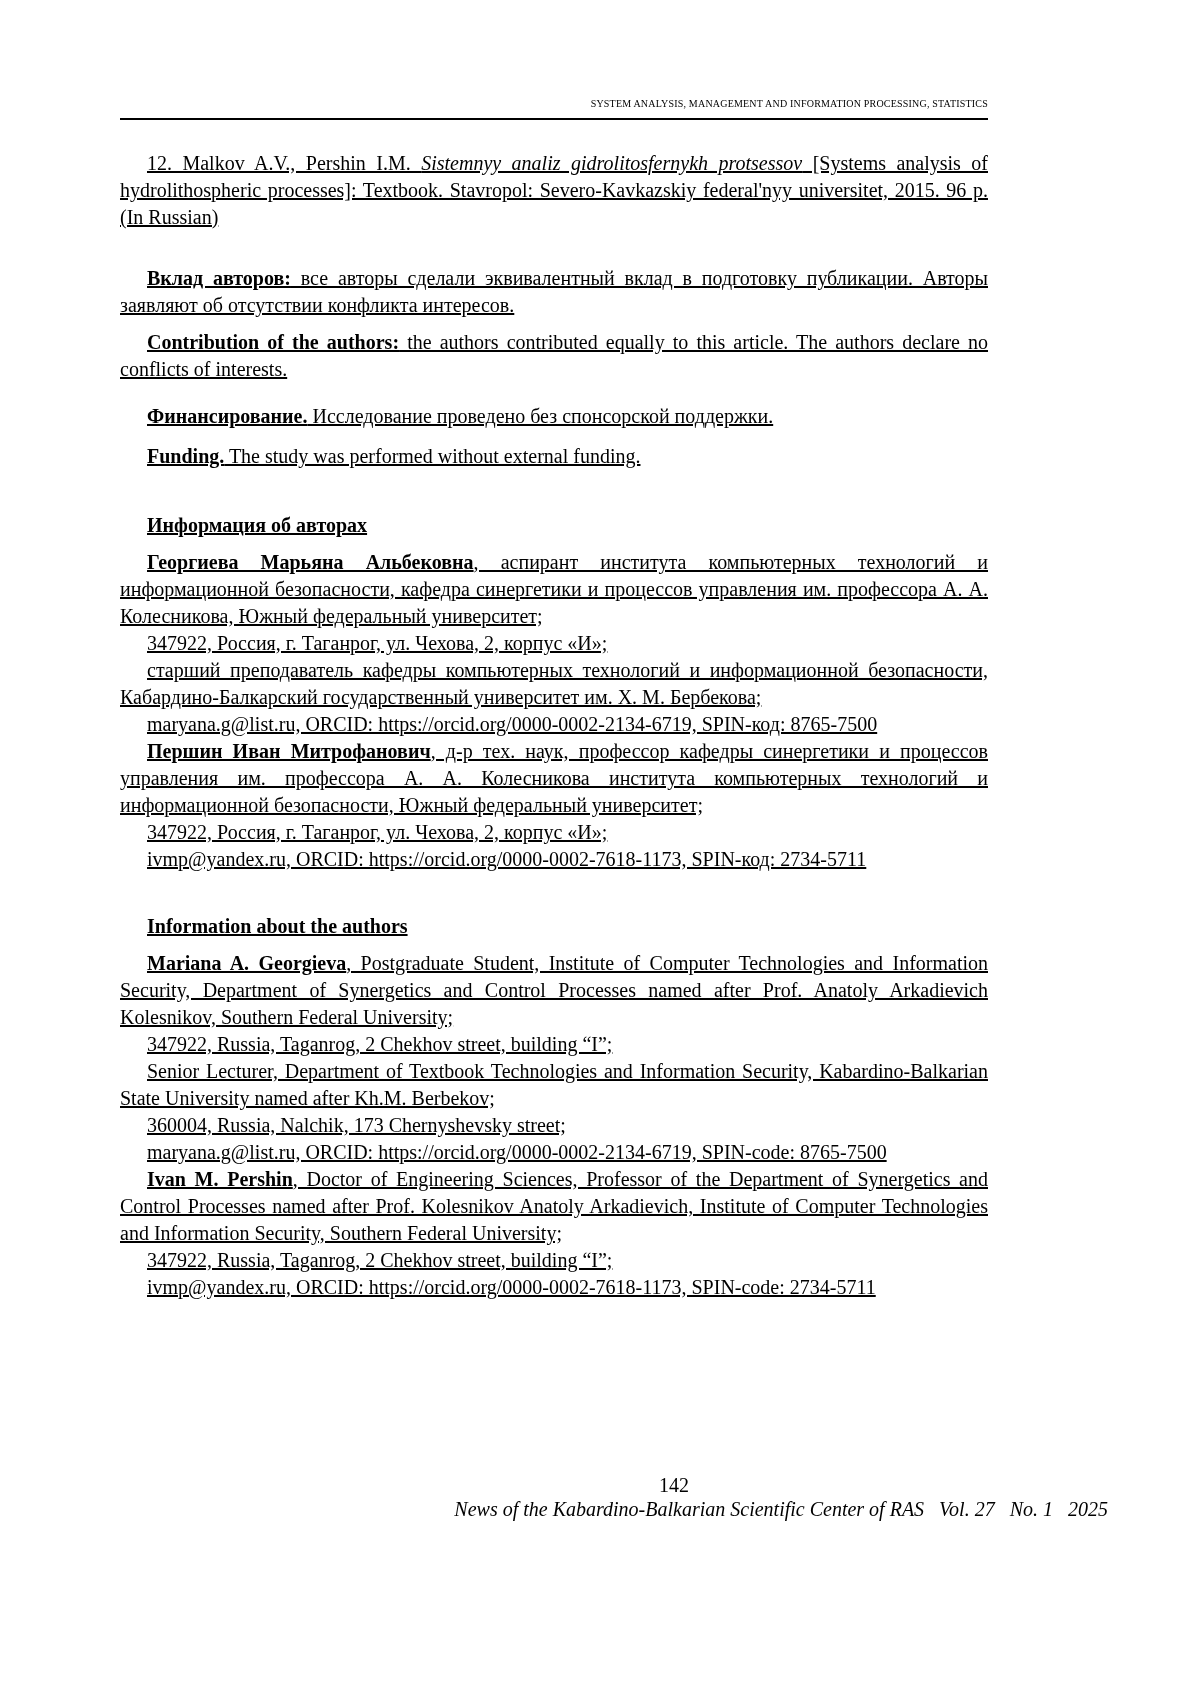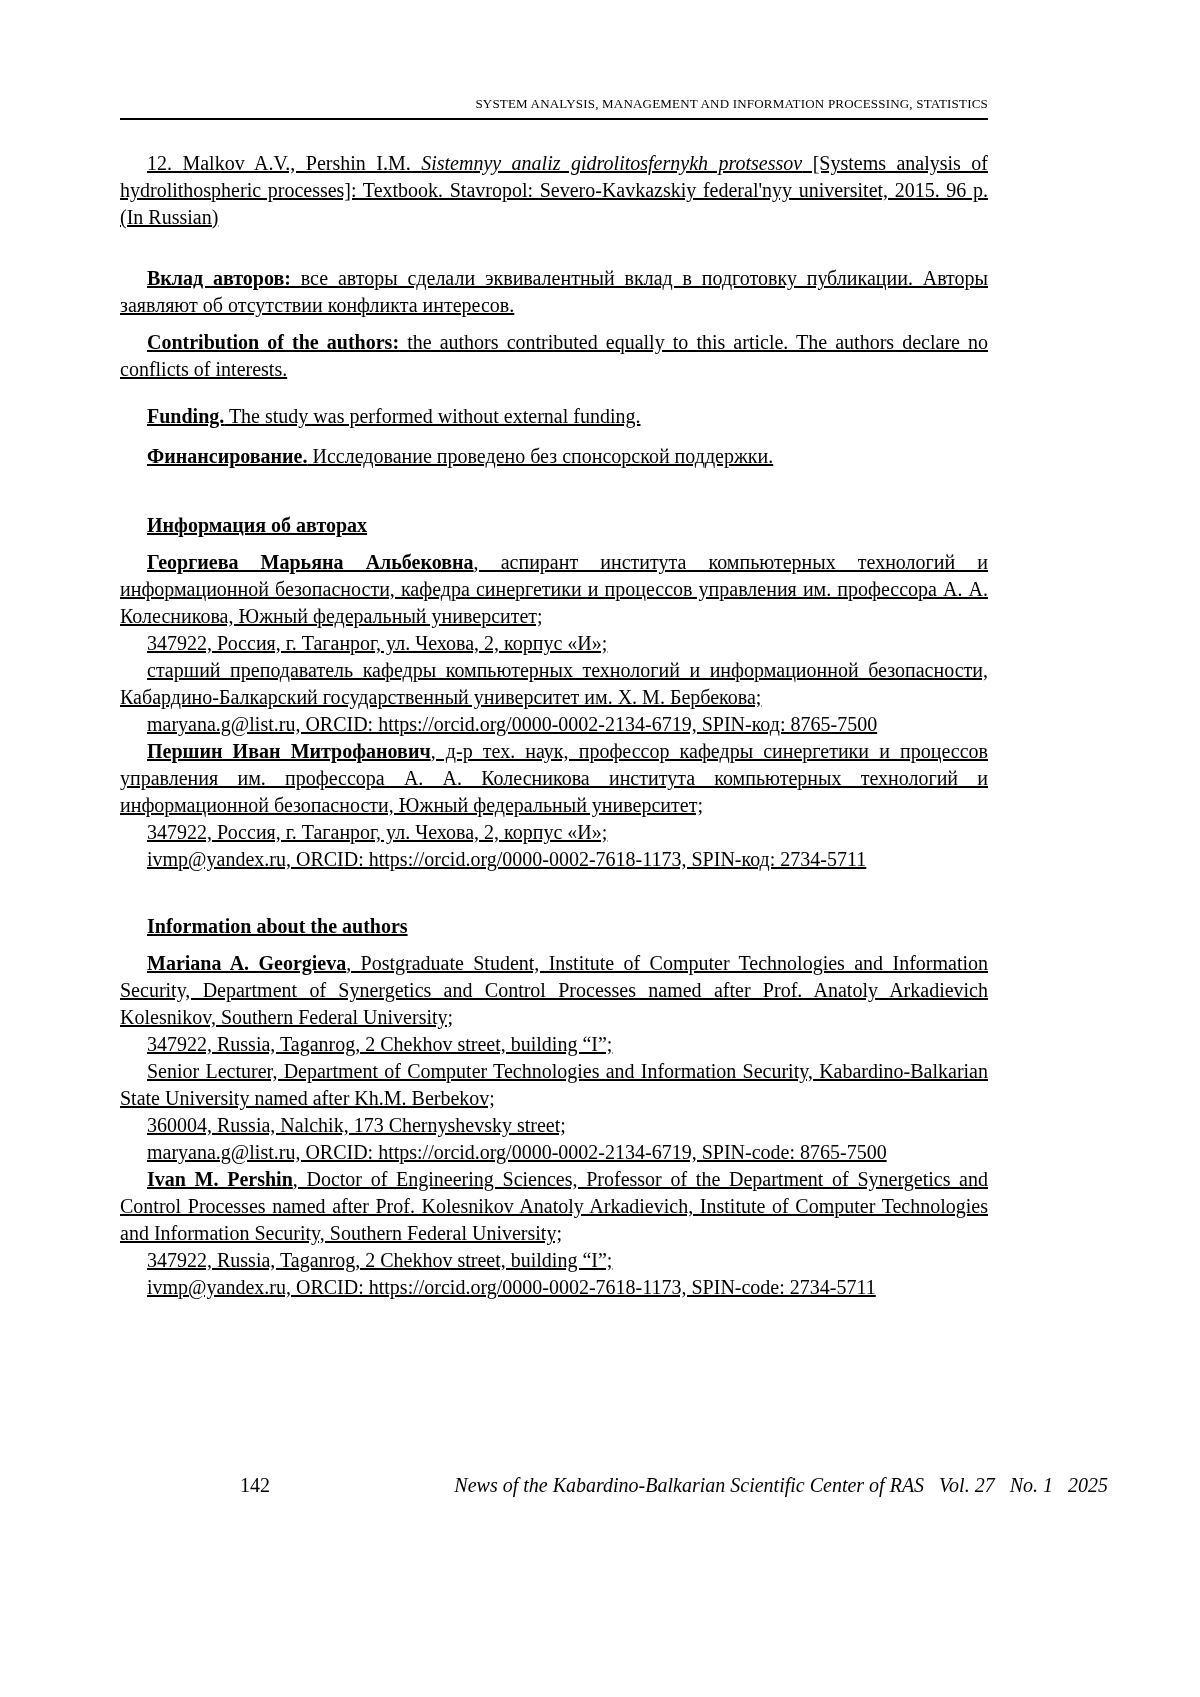--- a/index.html
+++ b/index.html
@@ -15,21 +15,21 @@
   }
   .page {
     position: absolute;
     left: 120px;
     top: 0;
     width: 868px;
   }
   .running-header {
     margin-top: 95px;
     text-align: right;
-    font-size: 13px;
+    font-size: 10px;
     line-height: 18px;
     letter-spacing: 0.2px;
     padding-bottom: 5px;
     border-bottom: 2px solid #000;
   }
   .content { margin-top: 30px; text-decoration: underline; }
   .para {
     margin: 0;
     font-size: 20px;
     line-height: 27px;
@@ -47,20 +47,21 @@
   .heading { margin-bottom: 10px; }
   .footer {
     position: absolute;
     left: 120px;
     top: 1473px;
     width: 868px;
     display: flex;
     align-items: center;
     font-size: 20px;
     line-height: 24px;
+    flex-direction: column;
   }
   .journal {
     margin-left: auto;
     font-style: italic;
     font-size: 20px;
     white-space: pre;
   }
 </style>
 </head>
 <body>
@@ -76,43 +77,43 @@
     <section class="sec sec-reference">
         <p class="para"><span>12. Malkov A.V., Pershin I.M. </span><span class="i">Sistemnyy analiz gidrolitosfernykh protsessov</span><span> [Systems analysis of hydrolithospheric processes]: Textbook. Stavropol: Severo-Kavkazskiy federal'nyy universitet, 2015. 96 p. (In Russian)</span></p>
       </section>
 
     <section class="sec sec-contrib">
         <p class="para"><span class="b">Вклад авторов:</span><span> все авторы сделали эквивалентный вклад в подготовку публикации. Авторы заявляют об отсутствии конфликта интересов.</span></p>
         <p class="para"><span class="b">Contribution of the authors:</span><span> the authors contributed equally to this article. The authors declare no conflicts of interests.</span></p>
       </section>
 
     <section class="sec sec-funding">
+        <p class="para"><span class="b">Финансирование.</span><span> Исследование проведено без спонсорской поддержки.</span></p>
         <p class="para"><span class="b">Funding.</span><span> The study was performed without external funding.</span></p>
-        <p class="para"><span class="b">Финансирование.</span><span> Исследование проведено без спонсорской поддержки.</span></p>
       </section>
 
     <section class="sec sec-authors-ru">
       <p class="para heading"><span class="b">Информация об авторах</span></p>
       <div>
           <p class="para"><span class="b">Георгиева Марьяна Альбековна</span><span>, аспирант института компьютерных технологий и информационной безопасности, кафедра синергетики и процессов управления им. профессора А. А. Колесникова, Южный федеральный университет;</span></p>
           <p class="para"><span>347922, Россия, г. Таганрог, ул. Чехова, 2, корпус «И»;</span></p>
           <p class="para"><span>старший преподаватель кафедры компьютерных технологий и информационной безопасности, Кабардино-Балкарский государственный университет им. Х. М. Бербекова;</span></p>
           <p class="para"><span>maryana.g@list.ru, ORCID: https://orcid.org/0000-0002-2134-6719, SPIN-код: 8765-7500</span></p>
           <p class="para"><span class="b">Першин Иван Митрофанович</span><span>, д-р тех. наук, профессор кафедры синергетики и процессов управления им. профессора А. А. Колесникова института компьютерных технологий и информационной безопасности, Южный федеральный университет;</span></p>
           <p class="para"><span>347922, Россия, г. Таганрог, ул. Чехова, 2, корпус «И»;</span></p>
           <p class="para"><span>ivmp@yandex.ru, ORCID: https://orcid.org/0000-0002-7618-1173, SPIN-код: 2734-5711</span></p>
         </div>
     </section>
 
     <section class="sec sec-authors-en">
       <p class="para heading"><span class="b">Information about the authors</span></p>
       <div>
           <p class="para"><span class="b">Mariana A. Georgieva</span><span>, Postgraduate Student, Institute of Computer Technologies and Information Security, Department of Synergetics and Control Processes named after Prof. Anatoly Arkadievich Kolesnikov, Southern Federal University;</span></p>
           <p class="para"><span>347922, Russia, Taganrog, 2 Chekhov street, building “I”;</span></p>
-          <p class="para"><span>Senior Lecturer, Department of Computer Technologies and Information Security, Kabardino-Balkarian State University named after Kh.M. Berbekov;</span></p>
+          <p class="para"><span>Senior Lecturer, Department of Textbook Technologies and Information Security, Kabardino-Balkarian State University named after Kh.M. Berbekov;</span></p>
           <p class="para"><span>360004, Russia, Nalchik, 173 Chernyshevsky street;</span></p>
           <p class="para"><span>maryana.g@list.ru, ORCID: https://orcid.org/0000-0002-2134-6719, SPIN-code: 8765-7500</span></p>
           <p class="para"><span class="b">Ivan M. Pershin</span><span>, Doctor of Engineering Sciences, Professor of the Department of Synergetics and Control Processes named after Prof. Kolesnikov Anatoly Arkadievich, Institute of Computer Technologies and Information Security, Southern Federal University;</span></p>
           <p class="para"><span>347922, Russia, Taganrog, 2 Chekhov street, building “I”;</span></p>
           <p class="para"><span>ivmp@yandex.ru, ORCID: https://orcid.org/0000-0002-7618-1173, SPIN-code: 2734-5711</span></p>
         </div>
     </section>
 
   </div>
 

